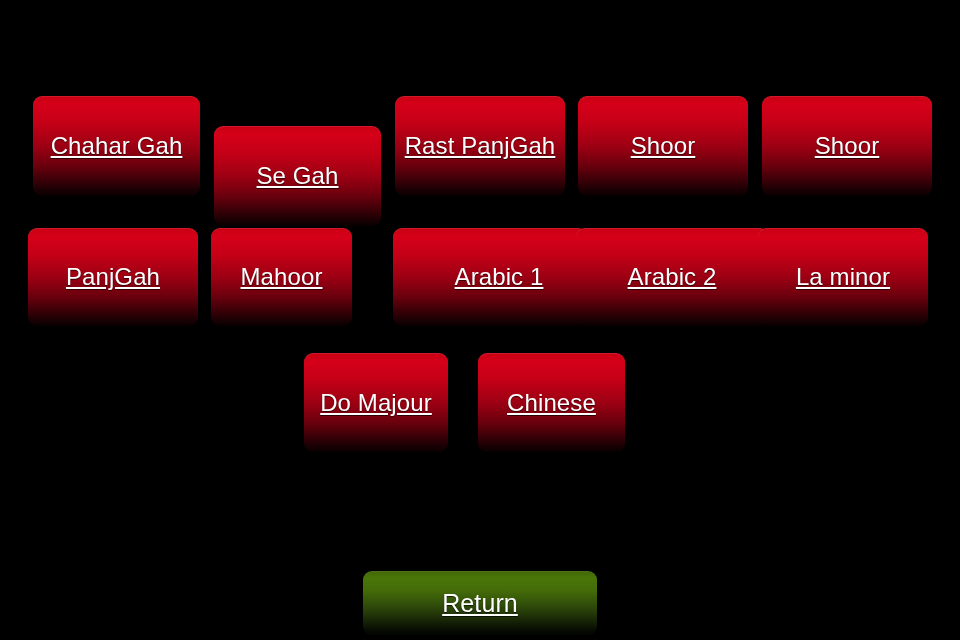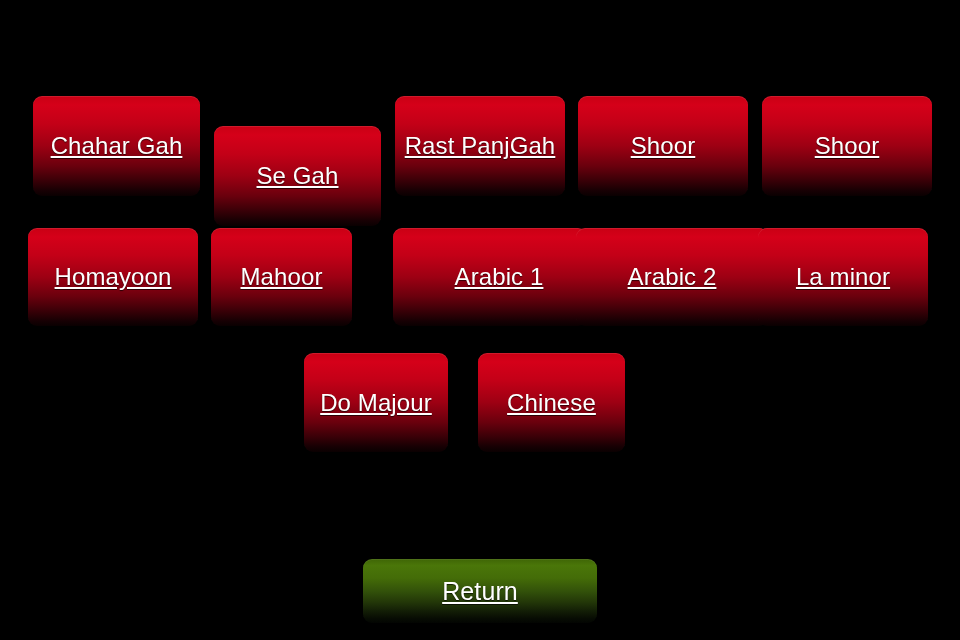--- a/index.html
+++ b/index.html
@@ -74,20 +74,21 @@
     background: linear-gradient(to bottom,
         #3f6606 0%,
         #4a7609 10%,
         #446c08 30%,
         #33520a 50%,
         #223608 68%,
         #121d06 82%,
         #070c03 93%,
         #030502 100%);
     box-shadow: inset 0 1px 0 rgba(255,255,255,0.08);
+    margin-top: 12px;
   }
 
   .btn-green .lbl {
     font-size: 25px;
   }
 </style>
 </head>
 <body style="background: rgb(0, 0, 0);">
 
 <div id="screen">
@@ -101,21 +102,21 @@
       <button class="btn btn-red" style="left: 395px; top: 96px; width: 170px; height: 100px;">
         <span class="lbl">Rast PanjGah</span>
       </button>
       <button class="btn btn-red" style="left: 578px; top: 96px; width: 170px; height: 100px;">
         <span class="lbl">Shoor</span>
       </button>
       <button class="btn btn-red" style="left: 762px; top: 96px; width: 170px; height: 100px;">
         <span class="lbl">Shoor</span>
       </button>
       <button class="btn btn-red" style="left: 28px; top: 228px; width: 170px; height: 98px;">
-        <span class="lbl">Homayoon</span>
+        <span class="lbl">PanjGah</span>
       </button>
       <button class="btn btn-red" style="left: 211px; top: 228px; width: 141px; height: 98px;">
         <span class="lbl">Mahoor</span>
       </button>
       <button class="btn btn-red" style="left: 393px; top: 228px; width: 194px; height: 98px; padding-left: 18px;">
         <span class="lbl">Arabic 1</span>
       </button>
       <button class="btn btn-red" style="left: 576px; top: 228px; width: 192px; height: 98px;">
         <span class="lbl">Arabic 2</span>
       </button>

